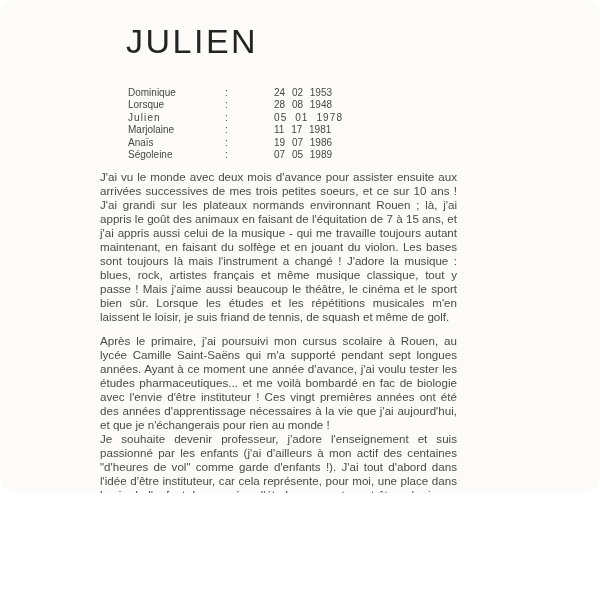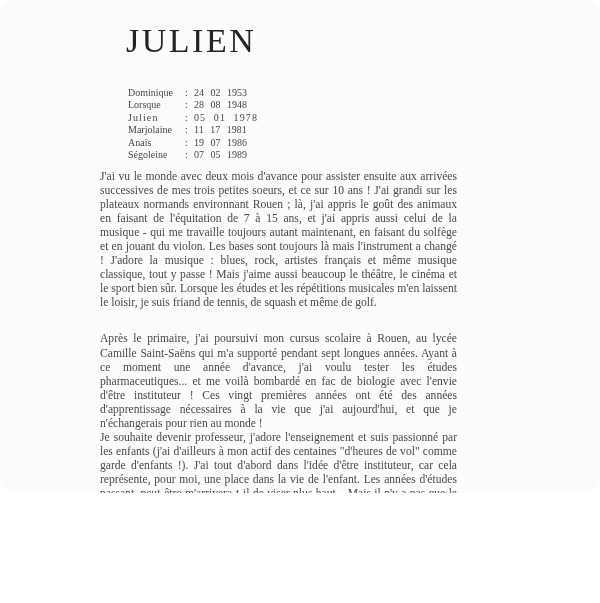--- a/index.html
+++ b/index.html
@@ -5,21 +5,21 @@
   html, body {
     margin: 0;
     padding: 0;
     background: #ffffff;
   }
   .page {
     position: relative;
     width: 600px;
     height: 493px;
     background: var(--paper, #fcfbf9);
-    font-family: Liberation Serif, serif;
+    font-family: Liberation Sans, sans-serif;
     overflow: hidden;
     border-radius: 16px;
   }
   .scan-speck {
     position: absolute;
     left: 0;
     top: 0;
     width: 5px;
     height: 4px;
     background: var(--artifact, #9c4f47);
@@ -36,37 +36,37 @@
     color: var(--title-ink, #242424);
   }
   .family-list {
     position: absolute;
     left: 128px;
     top: 87px;
     font-size: 10px;
     line-height: 12.4px;
     color: var(--list-ink, #474747);
   }
-  .family-row { display: flex; white-space: nowrap; }
+  .family-row { display: flex; white-space: nowrap; gap: 40px; }
   .family-row .name { width: 57px; }
   .family-row .sep  { width: 9px; }
   .family-row .date { word-spacing: 4px; }
   .family-row.emph  { letter-spacing: 1.1px; }
   .body-text {
     position: absolute;
     left: 100px;
     top: 170px;
     width: 357px;
     font-size: 11.6px;
     line-height: 14.05px;
     text-align: justify;
     color: var(--ink, #4a4a4a);
   }
   .body-text p { margin: 0; }
-  .body-text p.gap-after { margin-bottom: 22px; }
+  .body-text p.gap-after { margin-bottom: 9px; }
 </style>
 </head>
 <body>
 
 <div class="page">
 
   <div class="scan-speck"></div>
 
   <h1 class="title">JULIEN</h1>
 

